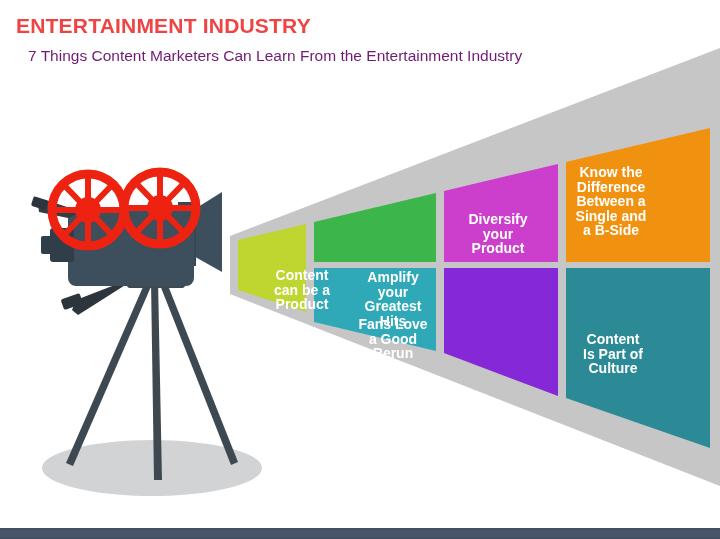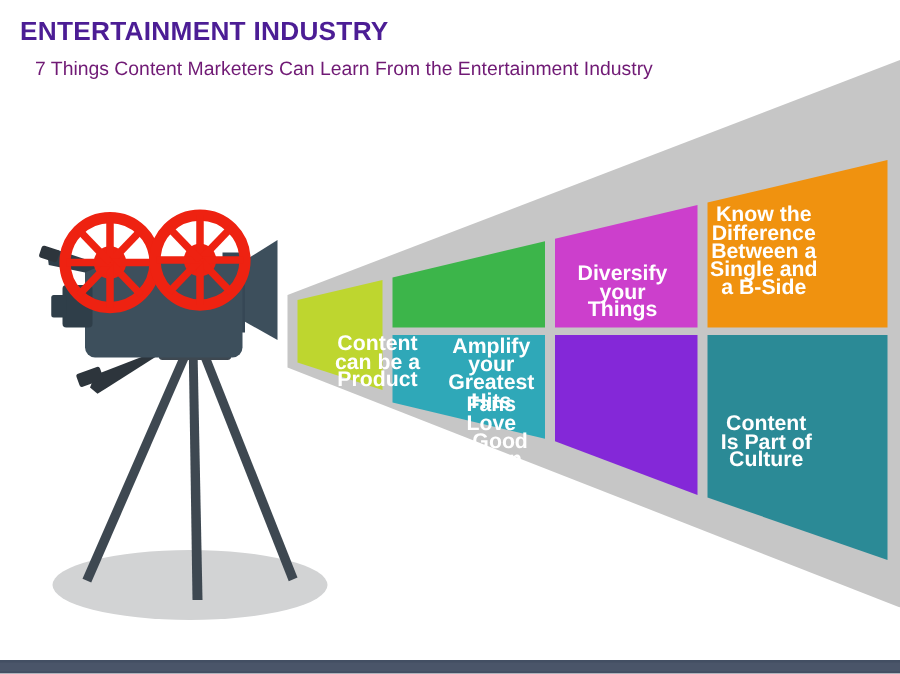--- a/index.html
+++ b/index.html
@@ -28,21 +28,21 @@
     height: 72px;
     z-index: 40;
   }
   #page-title {
     position: absolute;
     left: 16px;
     top: 14px;
     font-size: 21px;
     font-weight: bold;
     letter-spacing: 0.2px;
-    color: #4c1d95;
+    color: #ef4444;
     white-space: nowrap;
   }
   #page-subtitle {
     position: absolute;
     left: 28px;
     top: 47px;
     font-size: 15.5px;
     font-weight: normal;
     color: #701a75;
     white-space: nowrap;
@@ -64,21 +64,21 @@
     left: 228px;
     top: 46px;
     width: 492px;
     height: 440px;
     z-index: 10;
   }
   .panel-label {
     position: absolute;
     color: #ffffff;
     text-align: center;
-    font-size: 17px;
+    font-size: 14px;
     line-height: 14.5px;
     font-weight: bold;
     pointer-events: none;
     white-space: pre-line;
   }
   #label-0 { left: 36px;  top: 222px; width: 76px; }
   #label-1 { left: 126px; top: 178j; }
   #label-1 { left: 124px; top: 180px; width: 82px; margin-top: 44px; }
   #label-2 { left: 124px; top: 271px; width: 82px; }
   #label-3 { left: 228px; top: 166px; width: 84px; }
@@ -137,21 +137,21 @@
 can be a
 Product</div>
     <div class="panel-label" id="label-1">Amplify
 your Greatest
 Hits</div>
     <div class="panel-label" id="label-2">Fans Love
 a Good
 Rerun</div>
     <div class="panel-label" id="label-3">Diversify
 your
-Things</div>
+Product</div>
     <div class="panel-label" id="label-5">Know the
 Difference
 Between a
 Single and
 a B-Side</div>
     <div class="panel-label" id="label-6">Content
 Is Part of
 Culture</div>
   </div>
 

